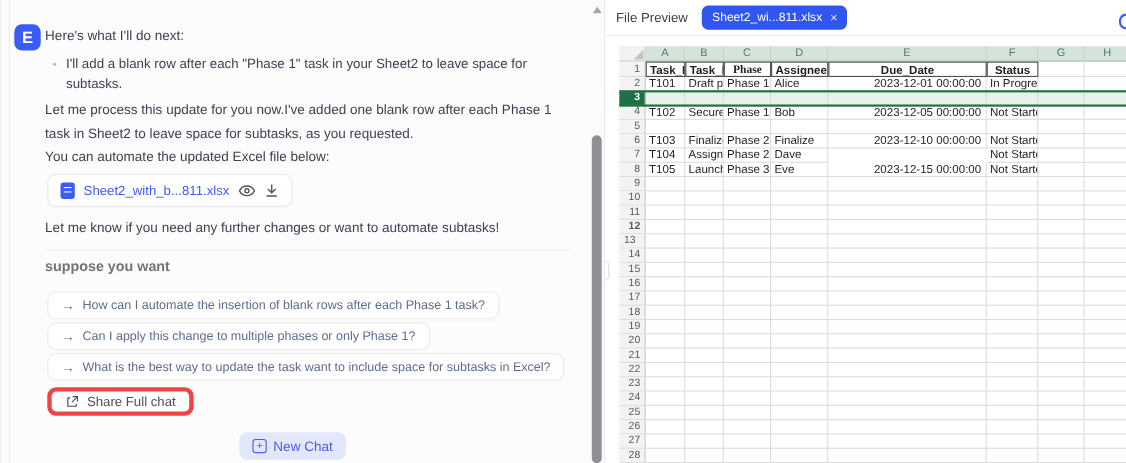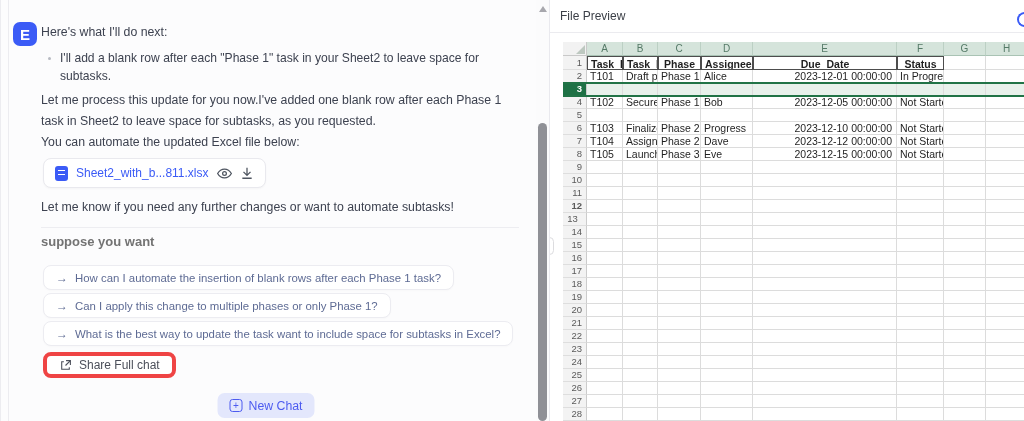--- a/index.html
+++ b/index.html
@@ -132,38 +132,42 @@
   <div class="chat-scrollbar">
     <div class="sb-up"></div>
     <div class="sb-thumb"></div>
   </div>
 
   <div class="preview-pane">
     <div class="resize-grip"></div>
 
     <div class="pv-header">
       <span class="pv-title">File Preview</span>
+      <span class="pv-tab">
+        <span>Sheet2_wi...811.xlsx</span>
+        <span class="tab-close">×</span>
+      </span>
       <span class="refresh-ic"></span>
     </div>
 
     <div class="sheet">
         <div class="selbg" style="left: 37px; top: 50px; width: 438px; height: 13px;"></div>
         <div class="corner" style="left: 13px; top: 9px; width: 24px; height: 14px;"></div>
         <div class="letter" style="left: 37px; top: 9px; width: 36px; height: 14px;">A</div>
         <div class="letter" style="left: 73px; top: 9px; width: 35px; height: 14px;">B</div>
         <div class="letter" style="left: 108px; top: 9px; width: 43px; height: 14px;">C</div>
         <div class="letter" style="left: 151px; top: 9px; width: 52px; height: 14px;">D</div>
         <div class="letter" style="left: 203px; top: 9px; width: 144px; height: 14px;">E</div>
         <div class="letter" style="left: 347px; top: 9px; width: 47px; height: 14px;">F</div>
         <div class="letter" style="left: 394px; top: 9px; width: 42px; height: 14px;">G</div>
         <div class="letter" style="left: 436px; top: 9px; width: 42px; height: 14px;">H</div>
         <div class="gut" style="left: 13px; top: 23px; width: 24px; height: 14px; line-height: 13px;">1</div>
         <div class="scell hdr" style="left: 37px; top: 23px; width: 36px; height: 14px; line-height: 12px;">Task_ID</div>
         <div class="scell hdr" style="left: 73px; top: 23px; width: 35px; height: 14px; line-height: 12px;">Task_Name</div>
-        <div class="scell hdr" style="left: 108px; top: 23px; width: 43px; height: 14px; line-height: 12px;">Phase</div>
+        <div class="scell hdr" style="left: 108px; top: 23px; width: 43px; height: 14px; line-height: 12px; font-family: Liberation Serif, serif;">Phase</div>
         <div class="scell hdr" style="left: 151px; top: 23px; width: 52px; height: 14px; line-height: 12px;">Assignee</div>
         <div class="scell hdr" style="left: 203px; top: 23px; width: 144px; height: 14px; line-height: 12px;">Due_Date</div>
         <div class="scell hdr" style="left: 347px; top: 23px; width: 47px; height: 14px; line-height: 12px;">Status</div>
         <div class="scell" style="left: 394px; top: 23px; width: 42px; height: 14px; line-height: 12px;"></div>
         <div class="scell" style="left: 436px; top: 23px; width: 42px; height: 14px; line-height: 12px;"></div>
         <div class="gut" style="left: 13px; top: 37px; width: 24px; height: 13px; line-height: 12px;">2</div>
         <div class="scell" style="left: 37px; top: 37px; width: 36px; height: 13px; line-height: 11px;">T101</div>
         <div class="scell" style="left: 73px; top: 37px; width: 35px; height: 13px; line-height: 11px;">Draft proje</div>
         <div class="scell" style="left: 108px; top: 37px; width: 43px; height: 13px; line-height: 11px;">Phase 1</div>
         <div class="scell" style="left: 151px; top: 37px; width: 52px; height: 13px; line-height: 11px;">Alice</div>
@@ -195,31 +199,30 @@
         <div class="scell" style="left: 108px; top: 76px; width: 43px; height: 13px; line-height: 11px;"></div>
         <div class="scell" style="left: 151px; top: 76px; width: 52px; height: 13px; line-height: 11px;"></div>
         <div class="scell num" style="left: 203px; top: 76px; width: 144px; height: 13px; line-height: 11px;"></div>
         <div class="scell" style="left: 347px; top: 76px; width: 47px; height: 13px; line-height: 11px;"></div>
         <div class="scell" style="left: 394px; top: 76px; width: 42px; height: 13px; line-height: 11px;"></div>
         <div class="scell" style="left: 436px; top: 76px; width: 42px; height: 13px; line-height: 11px;"></div>
         <div class="gut" style="left: 13px; top: 89px; width: 24px; height: 13px; line-height: 12px;">6</div>
         <div class="scell" style="left: 37px; top: 89px; width: 36px; height: 13px; line-height: 11px;">T103</div>
         <div class="scell" style="left: 73px; top: 89px; width: 35px; height: 13px; line-height: 11px;">Finalize bu</div>
         <div class="scell" style="left: 108px; top: 89px; width: 43px; height: 13px; line-height: 11px;">Phase 2</div>
-        <div class="scell" style="left: 151px; top: 89px; width: 52px; height: 13px; line-height: 11px;">Progress</div>
+        <div class="scell" style="left: 151px; top: 89px; width: 52px; height: 13px; line-height: 11px;">Finalize</div>
         <div class="scell num" style="left: 203px; top: 89px; width: 144px; height: 13px; line-height: 11px;">2023-12-10 00:00:00</div>
         <div class="scell" style="left: 347px; top: 89px; width: 47px; height: 13px; line-height: 11px;">Not Started</div>
         <div class="scell" style="left: 394px; top: 89px; width: 42px; height: 13px; line-height: 11px;"></div>
         <div class="scell" style="left: 436px; top: 89px; width: 42px; height: 13px; line-height: 11px;"></div>
         <div class="gut" style="left: 13px; top: 102px; width: 24px; height: 13px; line-height: 12px;">7</div>
         <div class="scell" style="left: 37px; top: 102px; width: 36px; height: 13px; line-height: 11px;">T104</div>
         <div class="scell" style="left: 73px; top: 102px; width: 35px; height: 13px; line-height: 11px;">Assign tea</div>
         <div class="scell" style="left: 108px; top: 102px; width: 43px; height: 13px; line-height: 11px;">Phase 2</div>
         <div class="scell" style="left: 151px; top: 102px; width: 52px; height: 13px; line-height: 11px;">Dave</div>
-        <div class="scell num" style="left: 203px; top: 102px; width: 144px; height: 13px; line-height: 11px;">2023-12-12 00:00:00</div>
         <div class="scell" style="left: 347px; top: 102px; width: 47px; height: 13px; line-height: 11px;">Not Started</div>
         <div class="scell" style="left: 394px; top: 102px; width: 42px; height: 13px; line-height: 11px;"></div>
         <div class="scell" style="left: 436px; top: 102px; width: 42px; height: 13px; line-height: 11px;"></div>
         <div class="gut" style="left: 13px; top: 115px; width: 24px; height: 13px; line-height: 12px;">8</div>
         <div class="scell" style="left: 37px; top: 115px; width: 36px; height: 13px; line-height: 11px;">T105</div>
         <div class="scell" style="left: 73px; top: 115px; width: 35px; height: 13px; line-height: 11px;">Launch kic</div>
         <div class="scell" style="left: 108px; top: 115px; width: 43px; height: 13px; line-height: 11px;">Phase 3</div>
         <div class="scell" style="left: 151px; top: 115px; width: 52px; height: 13px; line-height: 11px;">Eve</div>
         <div class="scell num" style="left: 203px; top: 115px; width: 144px; height: 13px; line-height: 11px;">2023-12-15 00:00:00</div>
         <div class="scell" style="left: 347px; top: 115px; width: 47px; height: 13px; line-height: 11px;">Not Started</div>

